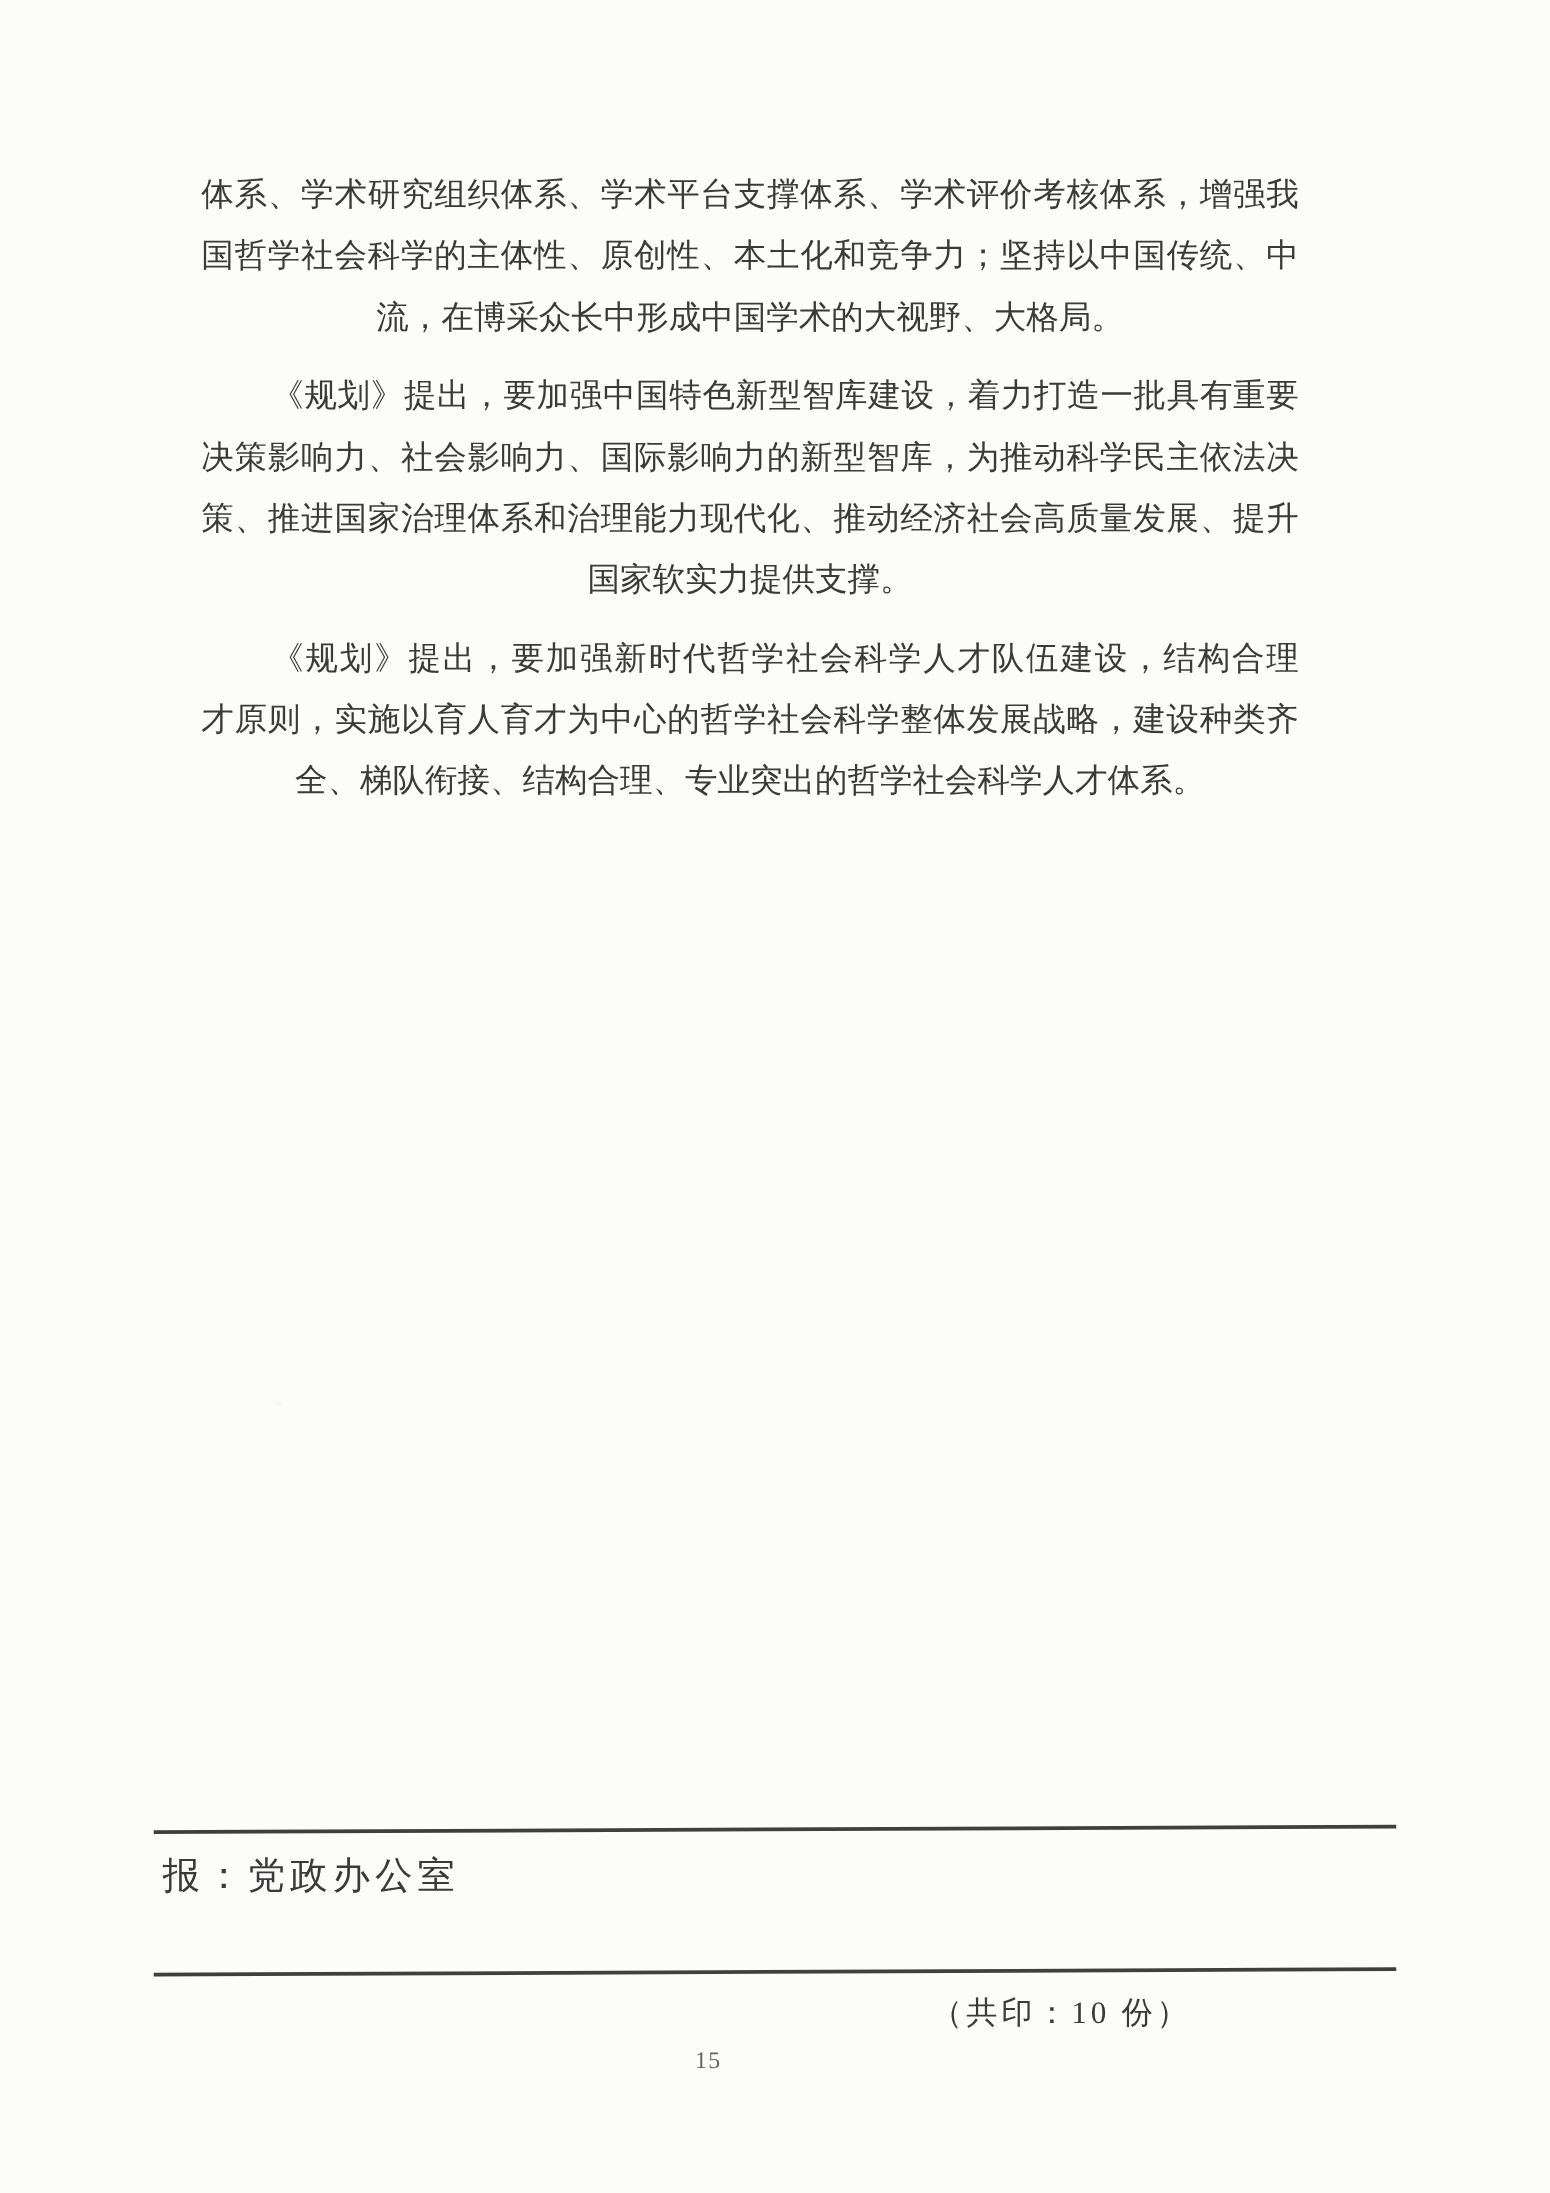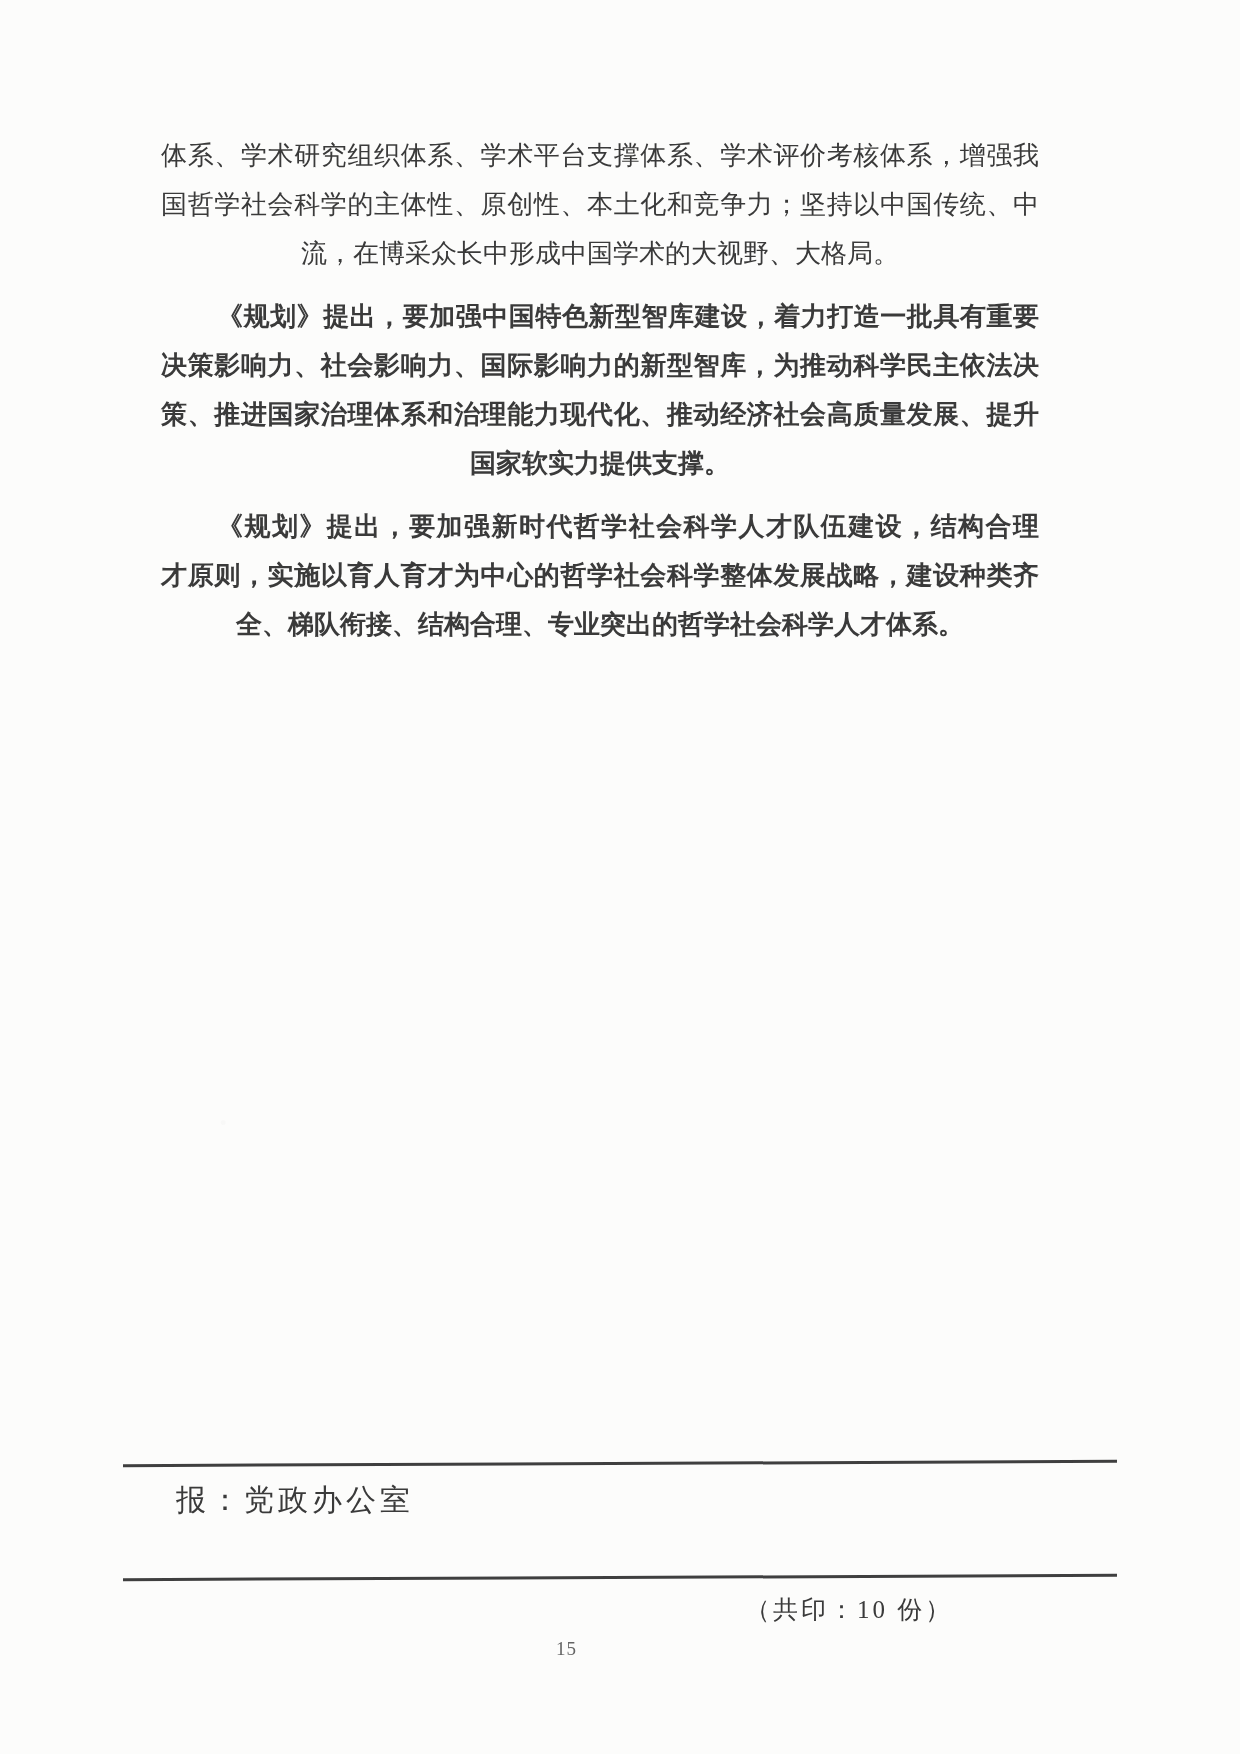--- a/index.html
+++ b/index.html
@@ -29,21 +29,20 @@
     left: 123px;
     top: 131px;
     width: 878px;
     font-size: 26px;
     line-height: 49px;
     color: #3a3a3a;
     margin-left: 38px;
   }
   .para + .para {
     margin-top: 14px;
-    font-weight: bold;
   }
   .line {
     white-space: nowrap;
     text-align: center;
   }
   .line.just {
     white-space: normal;
     text-align: justify;
     text-align-last: justify;
     text-justify: inter-character;
@@ -62,21 +61,21 @@
   .rule-top { top: 1462px; transform: rotate(-0.25deg); }
   .rule-bottom { top: 1576px; transform: rotate(-0.25deg); }
   .footer-line {
     position: absolute;
     left: 130px;
     font-size: 30px;
     letter-spacing: 4px;
     color: #3a3a3a;
     white-space: nowrap;
   }
-  .footer-report { top: 1480px; margin-left: 46px; }
+  .footer-report { top: 1480px; }
   .footer-send { top: 1533px; }
   .copies-note {
     position: absolute;
     left: 745px;
     top: 1593px;
     font-size: 25px;
     letter-spacing: 3px;
     color: #3a3a3a;
     white-space: nowrap;
   }

